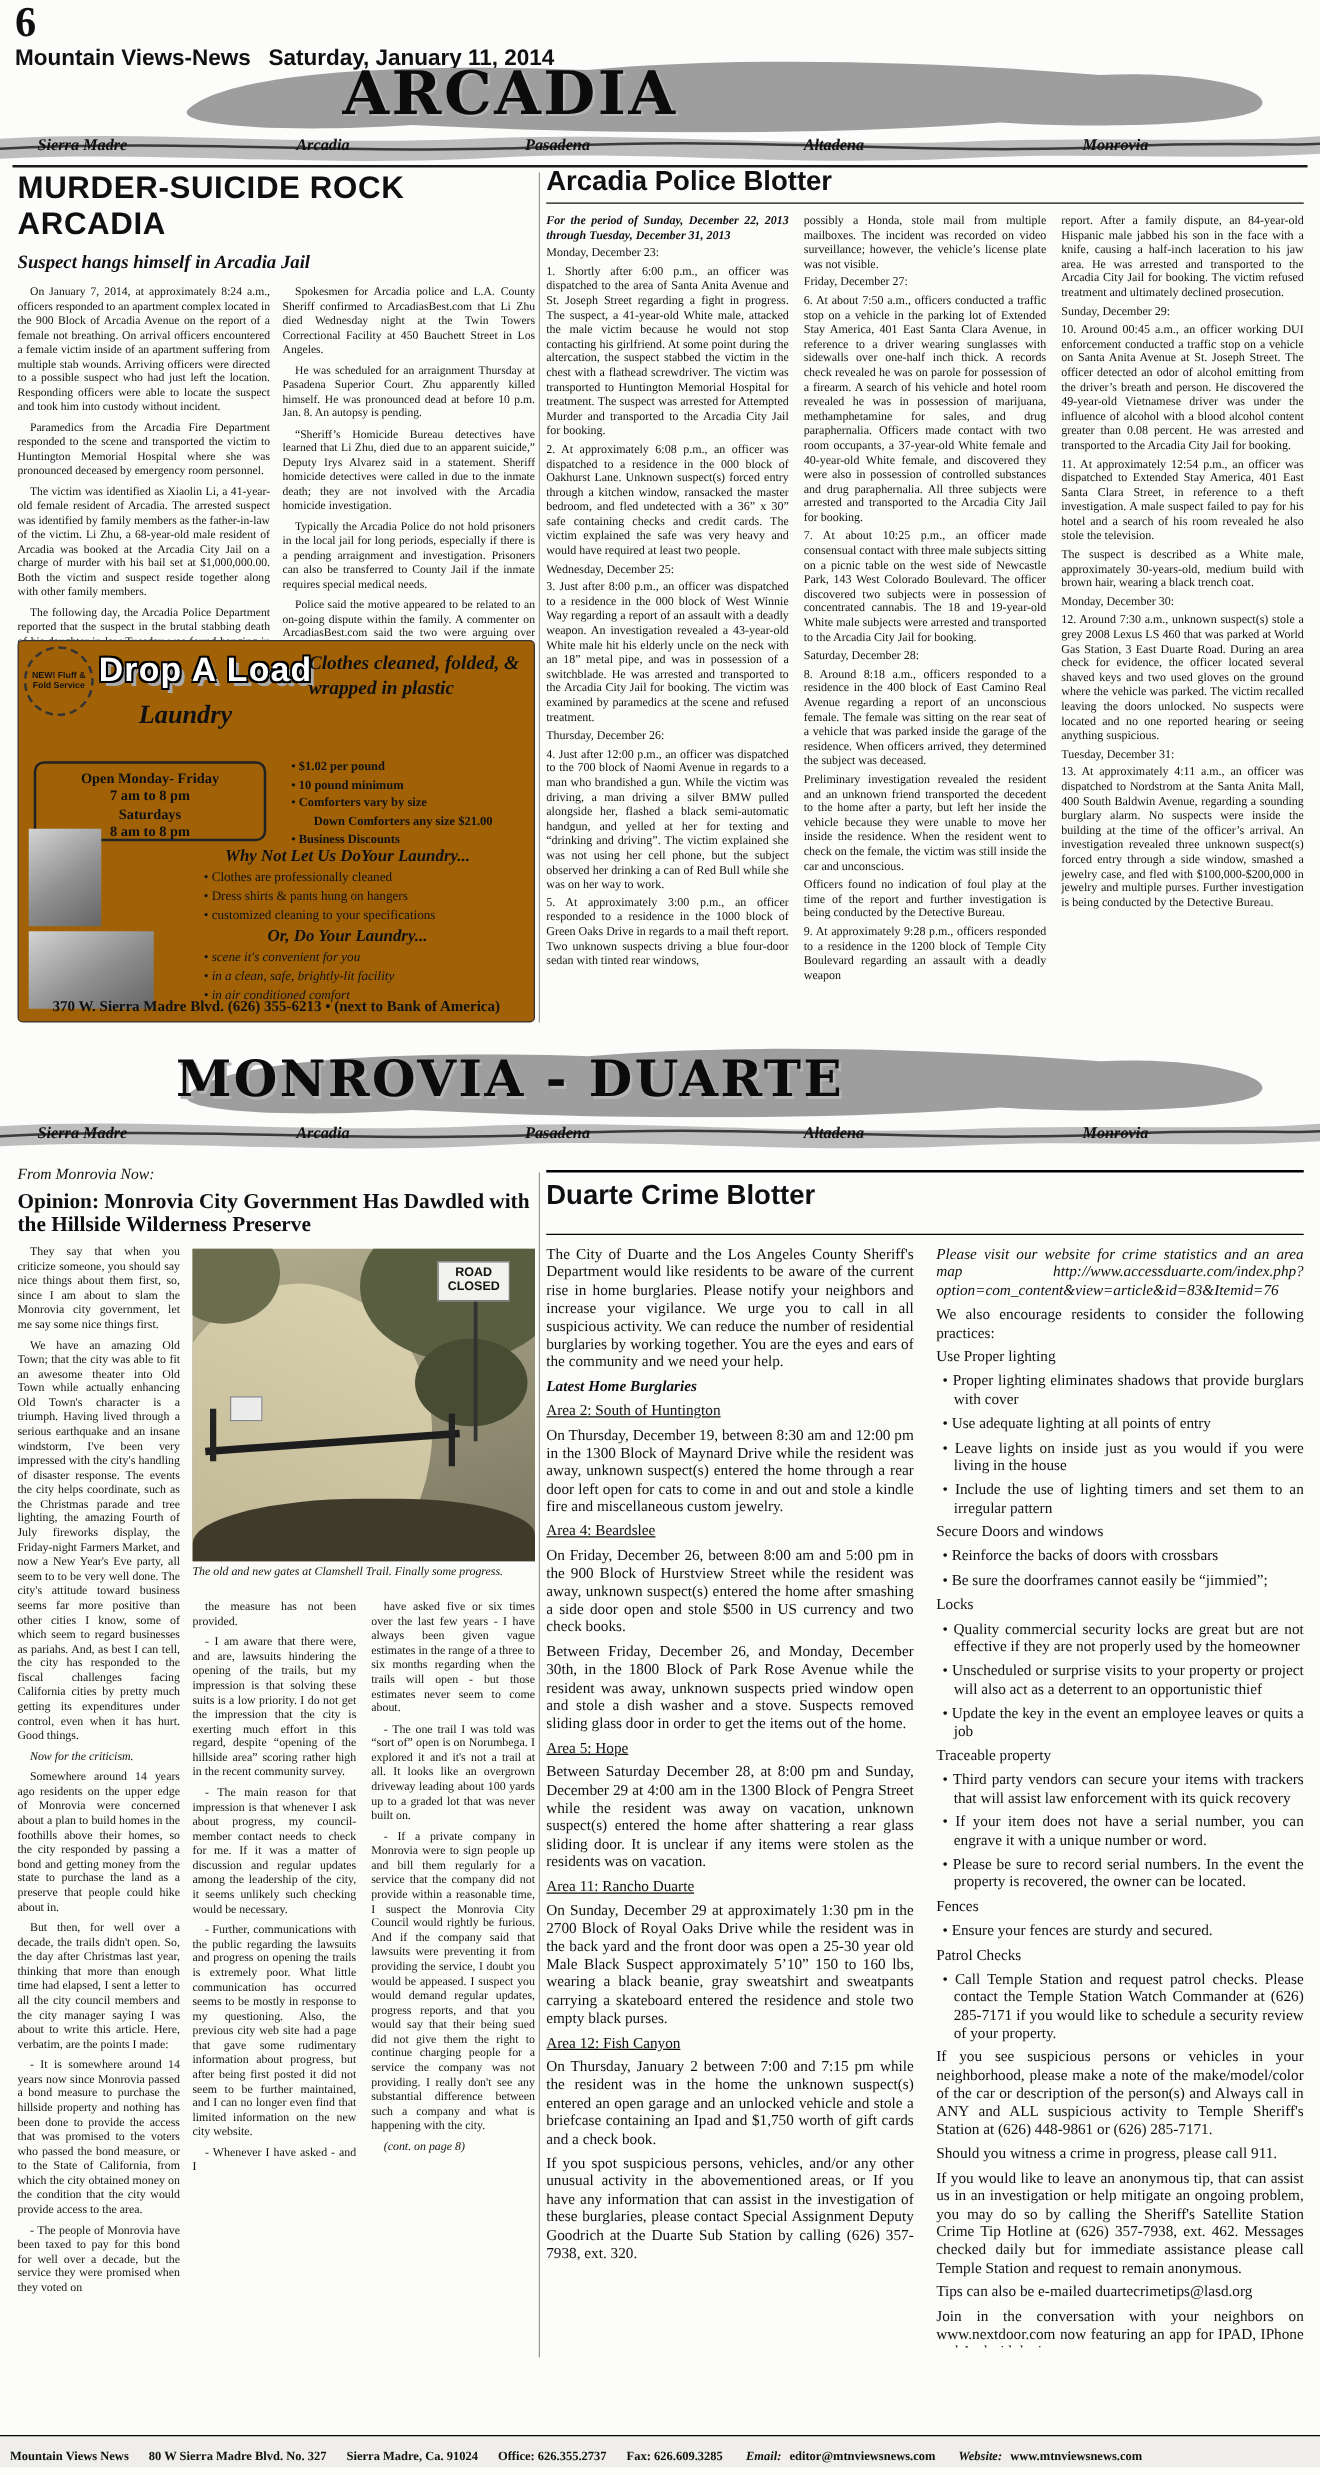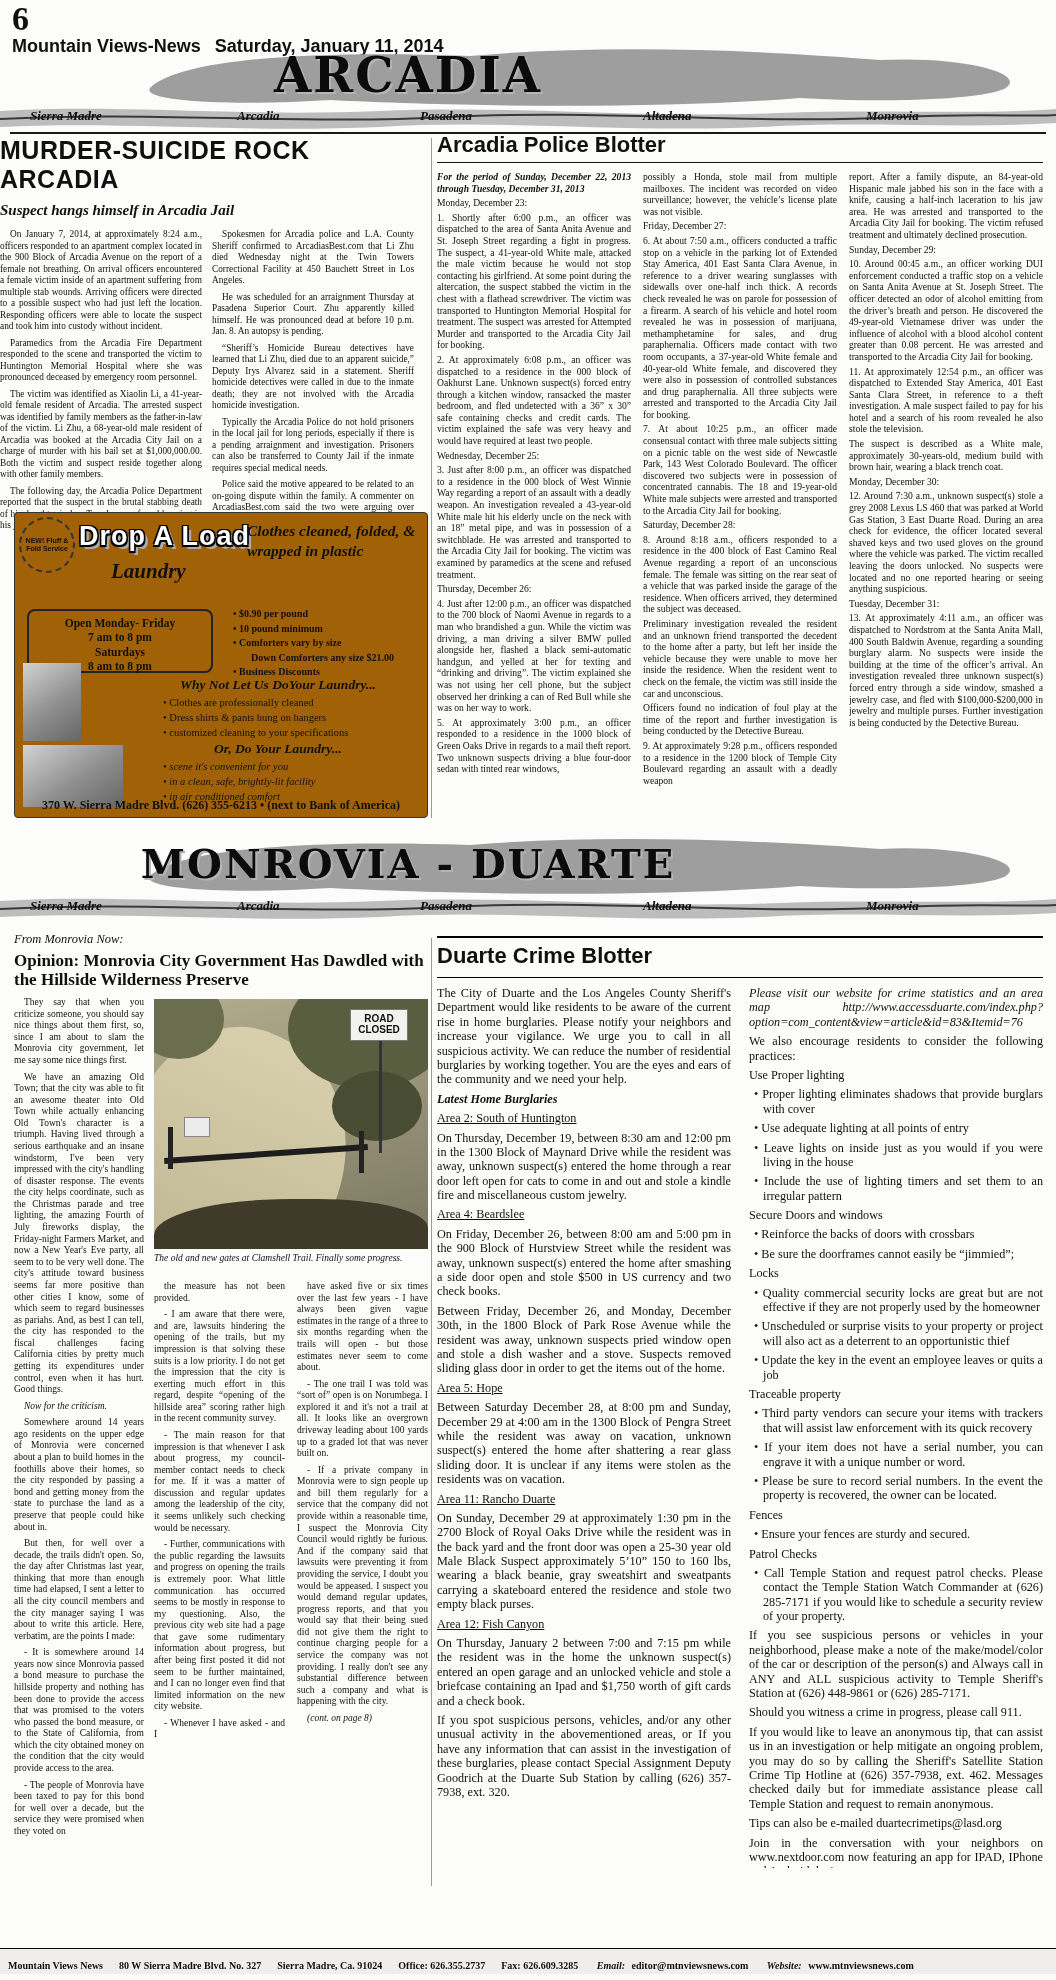--- a/index.html
+++ b/index.html
@@ -36,21 +36,21 @@
   .ribbon svg{ position:absolute; left:0; top:0; width:100%; height:100%; }
   .city{ position:absolute; top:6px; font-style:italic; font-weight:bold; font-size:13px; }
   .c0{ left:30px; } .c1{ left:237px; } .c2{ left:420px; } .c3{ left:643px; } .c4{ left:866px; }
 
   .rule-top{ left:10px; top:132px; width:1036px; height:2px; background:#1a1a1a; }
   .vrule{ width:1px; background:#9a9a9a; }
   .vrule1{ left:431px; top:138px; height:680px; }
   .vrule2{ left:431px; top:938px; height:948px; }
 
   
-  .murder{ left:0; top:136px; width:414px; }
+  .murder{ left:14px; top:136px; width:414px; }
   .murder h1{ font-family:"Liberation Sans",sans-serif; font-size:25px; letter-spacing:.5px; }
   .murder h2{ font-style:italic; font-size:15px; margin-top:8px; }
   .mbody{ display:flex; gap:10px; margin-top:10px; height:308px; overflow:hidden;
           font-size:9.3px; line-height:1.24; }
   .mcol{ width:202px; height:100%; }
   .indented .bp{ text-indent:10px; }
 
   
   .blotter{ left:437px; top:132px; width:606px; }
   .bl-title{ font-size:22px; font-weight:bold; border-bottom:1.5px solid #111; padding-bottom:4px; }
@@ -118,21 +118,21 @@
   .ph-sign2{ position:absolute; left:30px; top:118px; width:26px; height:20px;
           background:#ececec; border:1px solid #888; }
   .op-caption{ position:absolute; left:140px; top:256px; width:274px;
           font-style:italic; font-size:9.5px; }
   .op-c2{ position:absolute; left:140px; top:284px; width:131px; height:614px; }
   .op-c3{ position:absolute; left:283px; top:284px; width:131px; height:614px; }
 
   
   .duarte{ left:437px; top:936px; width:606px; }
   .du-title{ font-size:22px; font-weight:bold; border-top:2.5px solid #000;
-             border-bottom:1px solid #000; padding:5px 0 8px; }
+             border-bottom:1px solid #000; padding:5px 0 18px; }
   .du-cols{ display:flex; gap:18px; margin-top:8px; height:882px; overflow:hidden;
             font-size:12.2px; line-height:1.18; }
   .ducol{ width:294px; height:100%; }
 
   
   .footer{ left:0; top:1948px; width:1056px; height:26px; background:#efeeea;
            border-top:1px solid #000; padding:11px 8px; font-size:10px; font-weight:bold;
            white-space:nowrap; overflow:hidden; }
   .footer-seg{ display:inline; margin-right:16px; }
   .f-label{ font-style:italic; margin-right:4px; }
@@ -233,21 +233,21 @@
     <div class="ad-logo">Drop A Load</div>
     <div class="ad-laundry">Laundry</div>
     <div class="ad-tagline">Clothes cleaned, folded, &amp; wrapped in plastic</div>
     <div class="ad-hours">
         <p class="hours-line">Open Monday- Friday</p>
         <p class="hours-line">7 am to 8 pm</p>
         <p class="hours-line">Saturdays</p>
         <p class="hours-line">8 am to 8 pm</p>
       </div>
     <div class="ad-prices">
-        <p class="price-line">• $0.90 per pound</p>
+        <p class="price-line">• $1.02 per pound</p>
         <p class="price-line">• 10 pound minimum</p>
         <p class="price-line">• Comforters vary by size</p>
         <p class="price-line indent2">Down Comforters any size $21.00</p>
         <p class="price-line">• Business Discounts</p>
       </div>
     <div class="ad-photo ad-ph1"></div>
     <div class="ad-photo ad-ph2"></div>
     <div class="ad-why">
       <div class="ad-h">Why Not Let Us DoYour Laundry...</div>
       <div>

